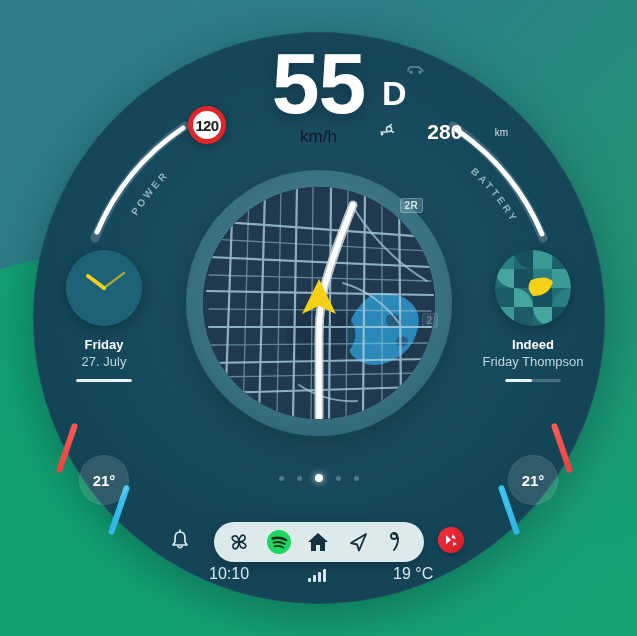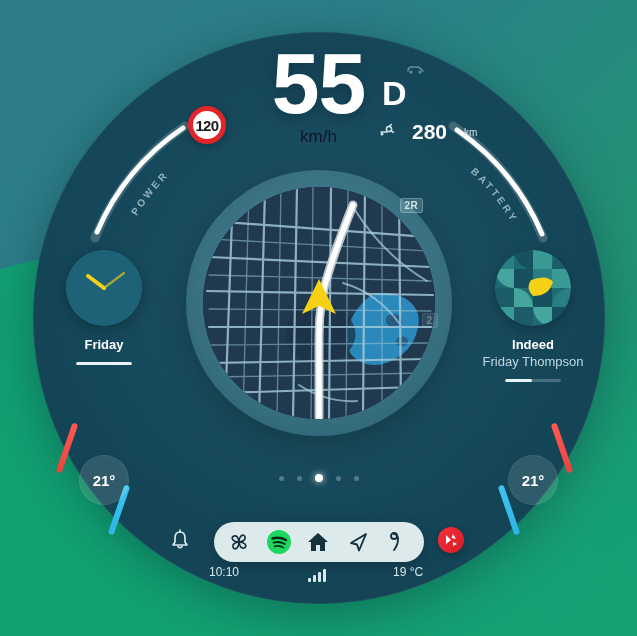--- a/index.html
+++ b/index.html
@@ -52,21 +52,21 @@
   .limit-sign{
     position:absolute; left:188px; top:106px; width:38px; height:38px; border-radius:50%;
     background:#fff; border:5px solid #e2242b; display:flex; align-items:center; justify-content:center;
     box-shadow:0 2px 8px rgba(0,0,0,.3);
   }
   .limit-sign span{ font-size:15px; font-weight:700; color:#1a1a1a; letter-spacing:-.6px; }
 
   
   .gear-block{ position:absolute; left:378px; top:76px; width:130px; }
   .gear{ font-size:34px; font-weight:700; color:#fff; line-height:1; text-align:left; padding-left:4px; }
-  .range-row{ display:flex; align-items:center; gap:17px; margin-top:10px; }
+  .range-row{ display:flex; align-items:center; gap:17px; margin-top:10px;justify-content:space-between; }
   .range-val{ font-size:21px; font-weight:700; color:#fff; }
   .range-unit{ font-size:10px; color:#cfe3e9; font-weight:400; }
   .small-top-icon{ position:absolute; left:406px; top:61px; opacity:.45; }
 
   
   .map-outer{
     position:absolute; left:50%; top:170px; transform:translateX(-50%);
     width:266px; height:266px; border-radius:50%;
     background:radial-gradient(circle at 50% 45%, rgba(150,205,215,.40) 0%, rgba(130,195,208,.30) 60%, rgba(120,190,205,.16) 100%);
     box-shadow:0 8px 30px rgba(0,0,0,.22);
@@ -134,21 +134,21 @@
   }
   .dock-ico{ display:flex; align-items:center; justify-content:center; width:30px; height:30px; }
   .bell{ position:absolute; left:170px; top:529px; }
   .red-badge{
     position:absolute; left:438px; top:527px; width:26px; height:26px; border-radius:50%;
     background:linear-gradient(135deg,#f2313a,#d81c28);
     display:flex; align-items:center; justify-content:center;
     box-shadow:0 2px 7px rgba(0,0,0,.28);
   }
   .status-row{ position:absolute; left:0; top:565px; width:637px; }
-  .st{ position:absolute; font-size:12px; color:#d8e9ee; }
+  .st{ position:absolute; font-size:16px; color:#d8e9ee; }
   .st-time{ left:209px; }
   .st-temp{ left:393px; }
   .sig{ position:absolute; left:308px; top:4px; display:flex; align-items:flex-end; gap:2px; }
   .sig i{ width:3px; background:#d8e9ee; border-radius:1px; display:block; }
 </style>
 </head>
 <body>
 
 <div class="bg-sweep"></div>
 <div class="bg-sweep2"></div>
@@ -276,20 +276,21 @@
 <div class="widget widget-left">
   <div class="w-circle clock-face">
     <svg width="76" height="76" viewBox="0 0 76 76">
       <circle cx="38" cy="38" r="38" fill="#1d6276"></circle>
       <line x1="38" y1="38" x2="22" y2="26" stroke="#f5d014" stroke-width="4" stroke-linecap="round"></line>
       <line x1="38" y1="38" x2="58" y2="23" stroke="#c9b62e" stroke-width="2.4" stroke-linecap="round" opacity=".8"></line>
       <circle cx="38" cy="38" r="2" fill="#f5d014"></circle>
     </svg>
   </div>
   <div class="w-title">Friday</div>
+  <div class="w-sub">27. July</div>
   <div class="w-bar">
       <i style="width:100%"></i>
     </div>
 </div>
 
 <div class="widget widget-right">
   <div class="w-circle">
     <svg width="76" height="76" viewBox="0 0 76 76">
       <defs>
           <clipPath id="cc">

